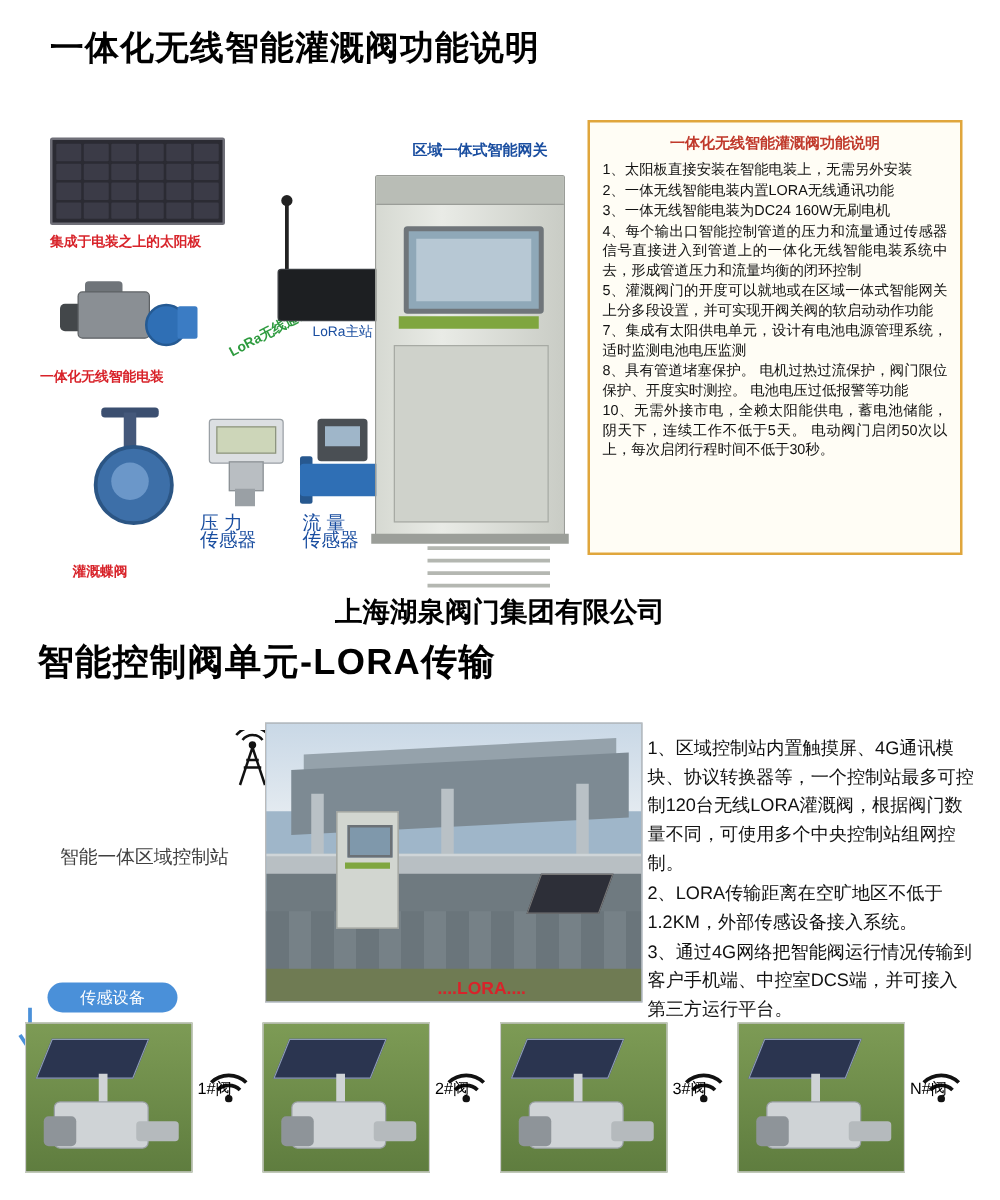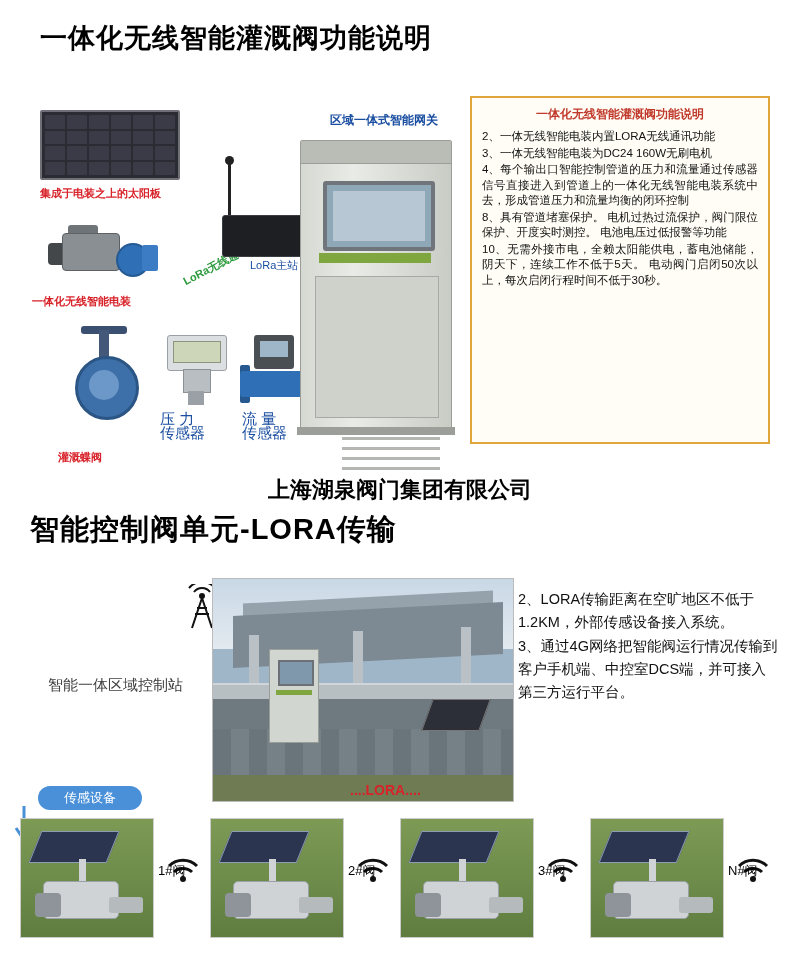--- a/index.html
+++ b/index.html
@@ -250,23 +250,26 @@
     <div class="cab-strip"></div>
     <div class="cab-door">
         <div class="cab-vent"></div>
       </div>
     <div class="cab-base"></div>
   </div>
 
   <div class="spec-box">
     <div class="spec-title">一体化无线智能灌溉阀功能说明</div>
     <div class="spec-list">
+      <div>1、太阳板直接安装在智能电装上，无需另外安装</div>
       <div>2、一体无线智能电装内置LORA无线通讯功能</div>
       <div>3、一体无线智能电装为DC24 160W无刷电机</div>
       <div>4、每个输出口智能控制管道的压力和流量通过传感器信号直接进入到管道上的一体化无线智能电装系统中去，形成管道压力和流量均衡的闭环控制</div>
+      <div>5、灌溉阀门的开度可以就地或在区域一体式智能网关上分多段设置，并可实现开阀关阀的软启动动作功能</div>
+      <div>7、集成有太阳供电单元，设计有电池电源管理系统，适时监测电池电压监测</div>
       <div>8、具有管道堵塞保护。 电机过热过流保护，阀门限位保护、开度实时测控。 电池电压过低报警等功能</div>
       <div>10、无需外接市电，全赖太阳能供电，蓄电池储能，阴天下，连续工作不低于5天。 电动阀门启闭50次以上，每次启闭行程时间不低于30秒。</div>
     </div>
   </div>
 
   <div class="company">上海湖泉阀门集团有限公司</div>
 
   <div class="title-2">智能控制阀单元-LORA传输</div>
 
   <div class="tower">
@@ -292,20 +295,21 @@
       <div class="cab2-scr"></div>
       <div class="cab2-strip"></div>
     </div>
     <div class="sp2"></div>
     <div class="grass"></div>
   </div>
 
   <div class="station-label">智能一体区域控制站</div>
 
   <div class="right-text">
+    <div>1、区域控制站内置触摸屏、4G通讯模块、协议转换器等，一个控制站最多可控制120台无线LORA灌溉阀，根据阀门数量不同，可使用多个中央控制站组网控制。</div>
     <div>2、LORA传输距离在空旷地区不低于1.2KM，外部传感设备接入系统。</div>
     <div>3、通过4G网络把智能阀运行情况传输到客户手机端、中控室DCS端，并可接入第三方运行平台。</div>
   </div>
 
   <div class="sensor-tag">传感设备</div>
   <div class="lora-dots">....LORA....</div>
 
   <svg style="position:absolute;left:12px;top:806px;" width="24" height="40">
     <path d="M12 0 V28 M4 22 L12 34 L20 22" stroke="#4a90d9" stroke-width="3" fill="none"></path>
   </svg>

